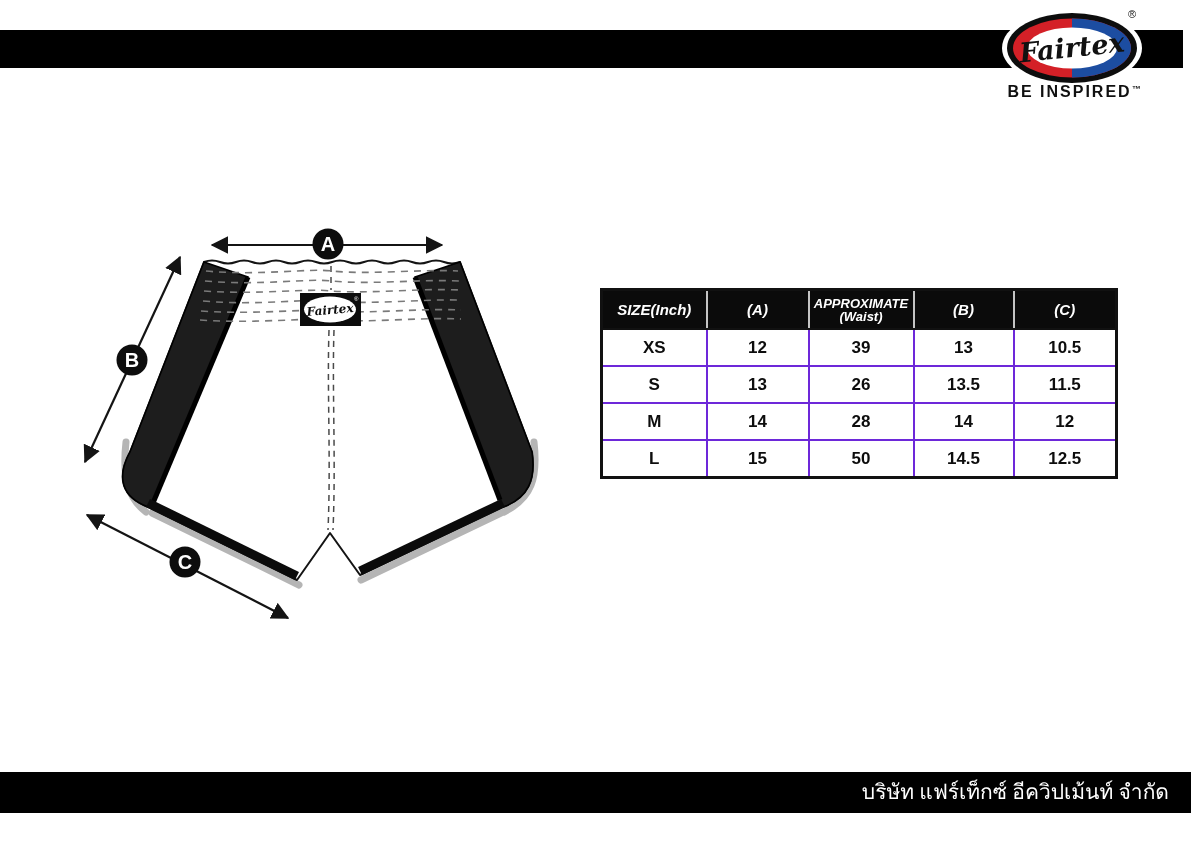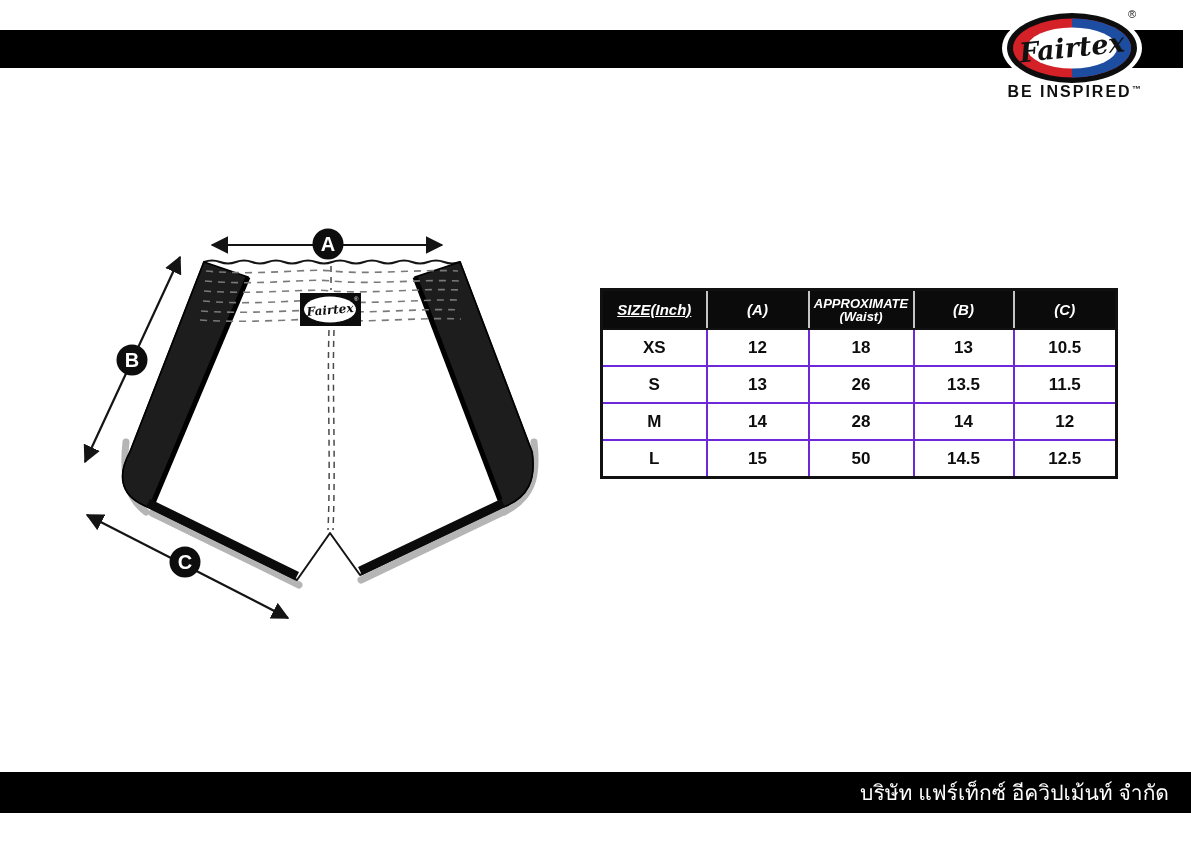--- a/index.html
+++ b/index.html
@@ -24,32 +24,32 @@
              font-family:"Liberation Sans",sans-serif;}
 
   
   .panel-title{position:absolute;left:601px;top:252px;font-size:26px;font-weight:bold;
                color:#0d0d0d;letter-spacing:0.2px;}
   .size-table{position:absolute;left:600px;top:288px;border-collapse:collapse;
               table-layout:fixed;width:515px;border:3px solid #111;}
   .size-table th{background:#0b0b0b;color:#ffffff;font-style:italic;font-weight:bold;
                  font-size:15px;height:35px;border-bottom:2px solid #111;
                  border-left:2px solid #c4c4c4;text-align:center;}
-  .size-table th:first-child{border-left:none;text-decoration:underline;}
+  .size-table th:first-child{border-left:none;}
   .size-table td{background:#ffffff;color:#0d0d0d;font-weight:bold;font-size:17px;
                  text-align:center;height:33px;border:2px solid #6d28d9;}
   .approx-line{display:block;font-size:13px;line-height:13px;}
 
   .note{position:absolute;left:600px;top:509px;width:565px;font-size:21px;
         line-height:30px;color:#151515;}
 
   
   .footer-bar{position:absolute;left:0;top:772px;width:1191px;height:41px;background:#000000;}
   .footer-bar span{display:block;text-align:right;padding-right:22px;line-height:41px;
-                   color:#ffffff;font-size:21px;}
+                   color:#ffffff;font-size:21px;font-family:Liberation Serif, serif;}
 </style>
 </head>
 <body>
 
 <div id="page">
 
   <div class="top-bar"></div>
 
   <svg class="logo-svg" width="154" height="84" viewBox="0 0 154 84">
     <defs>
@@ -142,21 +142,21 @@
           <span class="approx-line">(Waist)</span>
         </th>
         <th>(B)</th>
         <th>(C)</th>
       </tr>
     </thead>
     <tbody>
       <tr>
         <td>XS</td>
         <td>12</td>
-        <td>18</td>
+        <td>39</td>
         <td>13</td>
         <td>10.5</td>
       </tr>
       <tr>
         <td>S</td>
         <td>13</td>
         <td>26</td>
         <td>13.5</td>
         <td>11.5</td>
       </tr>

